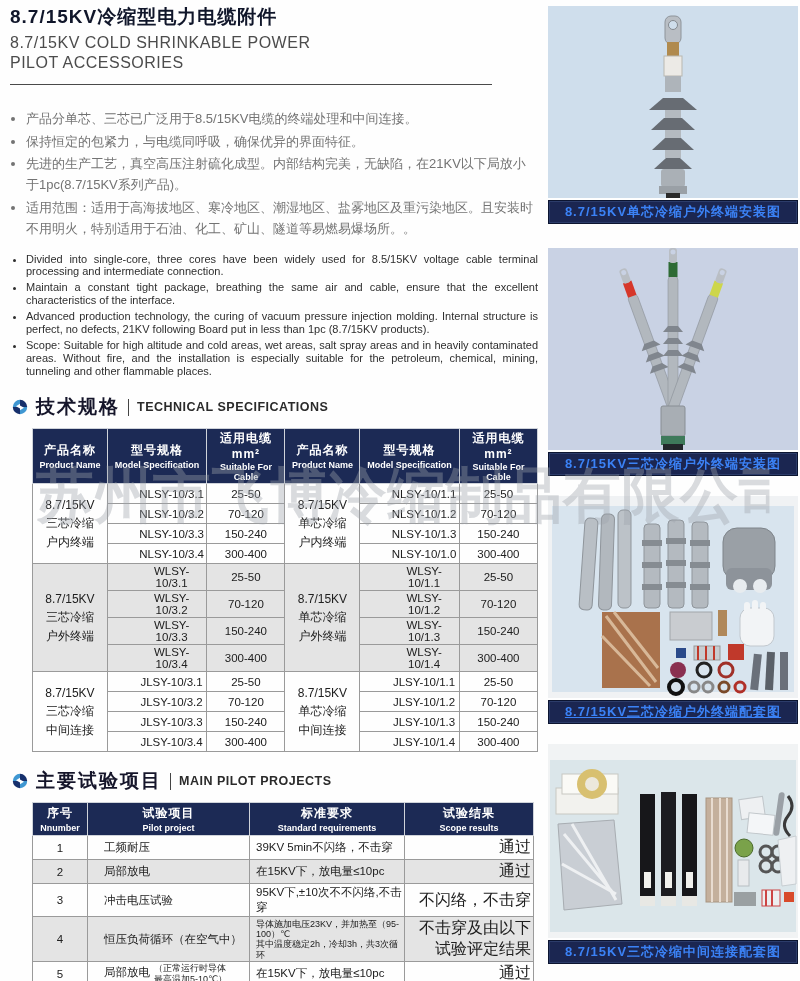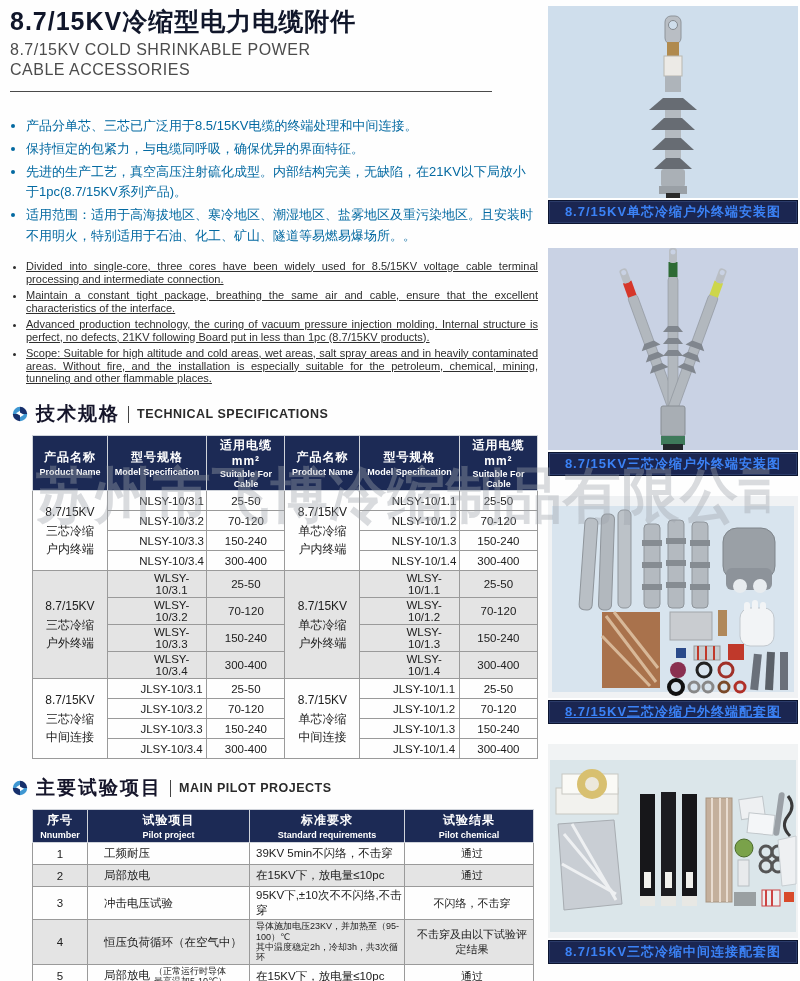--- a/index.html
+++ b/index.html
@@ -1,27 +1,27 @@
 <!DOCTYPE html>
 <html><head>
 <meta charset="utf-8">
 <style>
   html,body{margin:0;padding:0;background:#ffffff;}
   .page{position:relative;width:800px;height:981px;background:#fefefe;overflow:hidden;
         font-family:"Liberation Sans","DejaVu Sans",sans-serif;color:#1c1c1c;}
   
   .left{position:absolute;left:10px;top:6px;width:528px;}
-  .title-zh{font-size:25px;font-weight:bold;color:#10162a;margin:0;line-height:1.2;letter-spacing:1px;}
+  .title-zh{font-size:19px;font-weight:bold;color:#10162a;margin:0;line-height:1.2;letter-spacing:1px;}
   .title-en{font-size:16px;color:#4c4c4c;line-height:1.28;margin-top:4px;letter-spacing:.5px;}
   .rule{border:none;border-top:1.5px solid #4a4a4a;margin:10px 0 0 0;width:482px;}
   ul.bullets{margin:0;padding:0 0 0 16px;}
   ul.zh{margin-top:24px;}
-  ul.zh li{font-size:13px;line-height:1.6;color:#0369a1;margin-bottom:2px;}
+  ul.zh li{font-size:13px;line-height:1.6;color:#737373;margin-bottom:2px;}
   ul.en{margin-top:13px;}
-  ul.en li{font-size:11px;line-height:1.18;color:#2e2e2e;text-align:justify;margin-bottom:3px;text-decoration:underline;}
+  ul.en li{font-size:11px;line-height:1.18;color:#2e2e2e;text-align:justify;margin-bottom:3px;}
   .sec-head{display:flex;align-items:center;gap:8px;margin:16px 0 0 2px;height:26px;}
   .sec-head .zh{font-size:19px;font-weight:bold;color:#15152a;letter-spacing:2px;}
   .sec-head .bar{width:1px;height:17px;background:#444;}
   .sec-head .en{font-size:12.5px;font-weight:bold;color:#2a2a2a;letter-spacing:.5px;}
   table{border-collapse:collapse;margin:8px 0 0 22px;}
   th{background:#1c2a55;color:#fff;border:1px solid #cfd3da;padding:1px 2px;text-align:center;vertical-align:middle;}
   th .h-zh{font-size:12px;font-weight:bold;letter-spacing:1px;}
   th .h-en{font-size:9px;font-weight:bold;margin-top:1px;}
   td{border:1px solid #9a9a9a;text-align:center;vertical-align:middle;font-size:11.5px;color:#202020;padding:1px 2px;}
   tr.shade td{background:#e4e4e4;}
@@ -30,21 +30,21 @@
   .spec td.mod{width:70px;height:17px;padding-left:31px;}
   .spec td.cab{width:79px;}
   .spec td.prod{width:73px;}
   .spec th{height:40px;}
   
   .pilot th{height:30px;}
   .pilot td{height:19px;}
   .pilot td.no{width:50px;}
   .pilot td.proj{width:143px;text-align:left;padding-left:16px;}
   .pilot td.req{width:146px;text-align:left;padding-left:6px;}
-  .pilot td.res{width:118px;text-align:center;padding-left:8px;font-size:11px;}
+  .pilot td.res{width:118px;text-align:right;padding-left:8px;font-size:16px;}
   .pilot td.sm,.pilot .note{font-size:9px;line-height:1.15;white-space:pre-line;}
   .pilot td.proj .note{display:inline-block;vertical-align:middle;margin-left:4px;color:#222;}
   
   .right{position:absolute;left:548px;top:6px;width:250px;}
   .photo{position:absolute;left:0;width:250px;overflow:hidden;}
   .caption{position:absolute;left:0;width:248px;height:22px;background:#1b2651;border:1px solid #0c1531;
            color:#3b82f6;font-size:13px;font-weight:bold;text-align:center;line-height:22px;letter-spacing:1px;
            box-shadow:inset 0 0 0 1px #2c3c6a;}
   .ph1{top:0;height:192px;}   .cap1{top:194px;}
   .ph2{top:242px;height:202px;} .cap2{top:446px;}
@@ -57,21 +57,21 @@
 </style>
 </head>
 <body>
 
 <div class="page">
 
   <div class="left">
     <h1 class="title-zh">8.7/15KV冷缩型电力电缆附件</h1>
     <div class="title-en">
       <div>8.7/15KV COLD SHRINKABLE POWER</div>
-      <div>CABLE ACCESSORIES</div>
+      <div>PILOT ACCESSORIES</div>
     </div>
     <hr class="rule">
 
     <ul class="bullets zh" id="bullets-zh">
         <li>产品分单芯、三芯已广泛用于8.5/15KV电缆的终端处理和中间连接。</li>
         <li>保持恒定的包紧力，与电缆同呼吸，确保优异的界面特征。</li>
         <li>先进的生产工艺，真空高压注射硫化成型。内部结构完美，无缺陷，在21KV以下局放小于1pc(8.7/15KV系列产品)。</li>
         <li>适用范围：适用于高海拔地区、寒冷地区、潮湿地区、盐雾地区及重污染地区。且安装时不用明火，特别适用于石油、化工、矿山、隧道等易燃易爆场所。。</li>
       </ul>
     <ul class="bullets en" id="bullets-en">
@@ -145,21 +145,21 @@
           </tr>
           <tr>
             <td class="mod">NLSY-10/3.3</td>
             <td class="cab">150-240</td>
             <td class="mod">NLSY-10/1.3</td>
             <td class="cab">150-240</td>
           </tr>
           <tr>
             <td class="mod">NLSY-10/3.4</td>
             <td class="cab">300-400</td>
-            <td class="mod">NLSY-10/1.4</td>
+            <td class="mod">NLSY-10/1.0</td>
             <td class="cab">300-400</td>
           </tr>
           <tr class="shade">
             <td class="prod" rowspan="4">8.7/15KV
 三芯冷缩
 户外终端</td>
             <td class="mod">WLSY-10/3.1</td>
             <td class="cab">25-50</td>
             <td class="prod" rowspan="4">8.7/15KV
 单芯冷缩
@@ -242,21 +242,21 @@
             <th>
               <div class="h-zh">试验项目</div>
               <div class="h-en">Pilot project</div>
             </th>
             <th>
               <div class="h-zh">标准要求</div>
               <div class="h-en">Standard requirements</div>
             </th>
             <th>
               <div class="h-zh">试验结果</div>
-              <div class="h-en">Pilot chemical</div>
+              <div class="h-en">Scope results</div>
             </th>
           </tr>
         </thead>
       <tbody id="pilot-body">
           <tr>
             <td class="no">1</td>
             <td class="proj"><span>工频耐压</span></td>
             <td class="req">39KV 5min不闪络，不击穿</td>
             <td class="res">通过</td>
           </tr>

